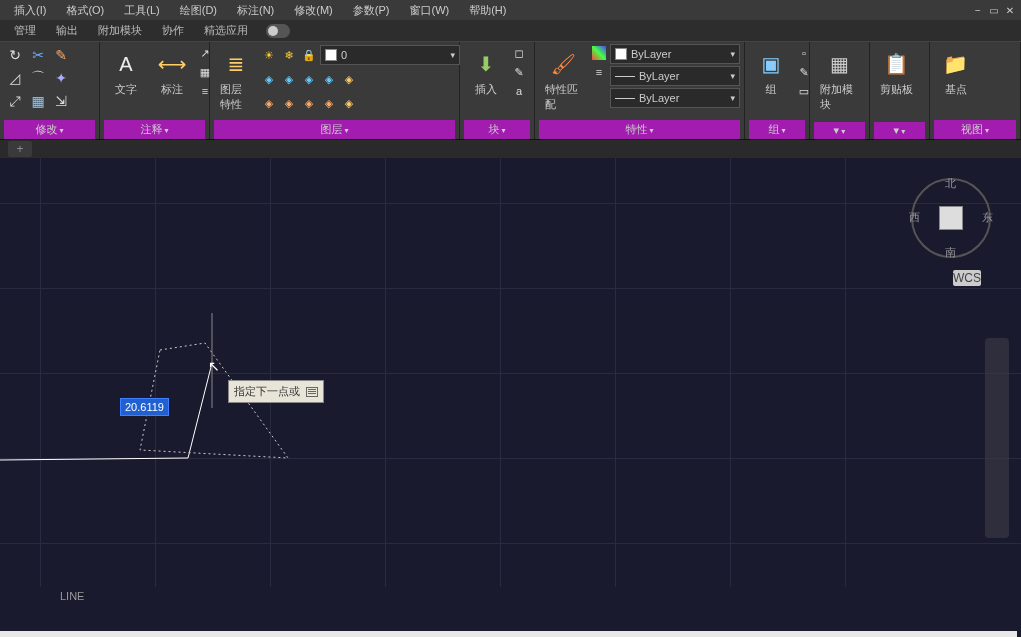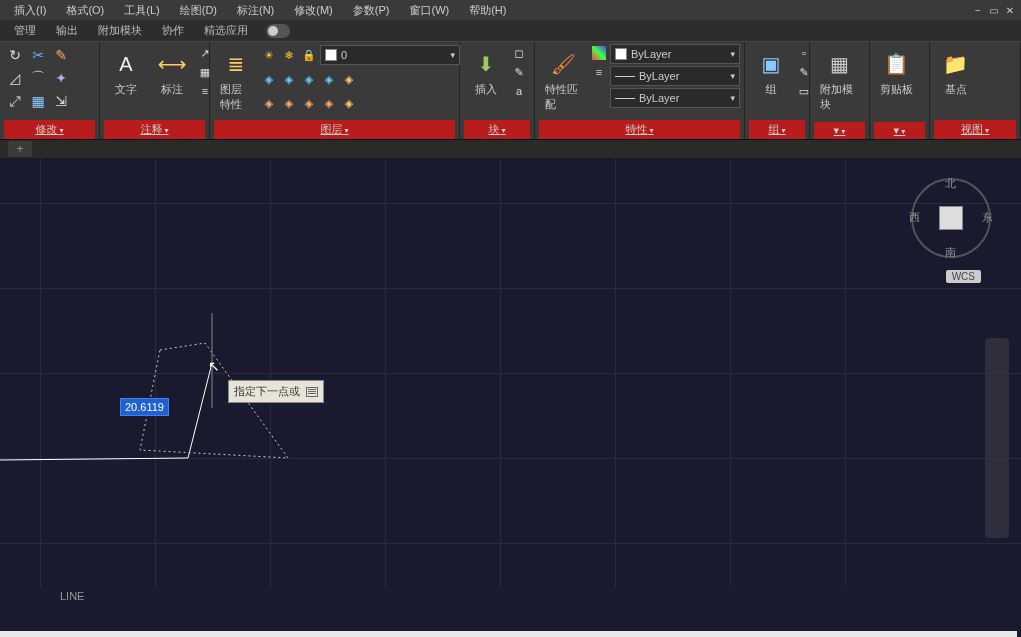--- a/index.html
+++ b/index.html
@@ -11,21 +11,21 @@
 .window-controls span { width: 14px; text-align: center; cursor: pointer; font-size: 10px; }
 
 .sub-menu-bar { height: 22px; background: #2d2d2d; display: flex; align-items: center; padding: 0 4px; font-size: 11px; color: #bbb; border-bottom: 1px solid #444; }
 .sub-menu-bar .sub-item { padding: 2px 10px; cursor: pointer; }
 .toggle-btn { width: 24px; height: 14px; background: #555; border-radius: 7px; margin-left: 8px; position: relative; }
 .toggle-btn::after { content: ''; width: 10px; height: 10px; background: #ccc; border-radius: 50%; position: absolute; top: 2px; left: 2px; }
 
 .ribbon { height: 98px; background: #3a3a3a; display: flex; border-bottom: 1px solid #111; }
 .ribbon-panel { display: flex; flex-direction: column; border-right: 1px solid #222; padding: 2px 4px 0 4px; }
 .ribbon-panel-body { flex: 1; display: flex; align-items: flex-start; gap: 2px; }
-.ribbon-panel-title { font-size: 11px; color: #ccc; text-align: center; padding: 2px 0; background: #b91c1c; cursor: pointer; text-decoration: underline; }
+.ribbon-panel-title { font-size: 11px; color: #ccc; text-align: center; padding: 2px 0; background: #a21caf; cursor: pointer; }
 .ribbon-panel-title::after { content: ' ▾'; font-size: 8px; }
 
 .tool-icon { width: 22px; height: 22px; display: flex; align-items: center; justify-content: center; cursor: pointer; color: #ddd; font-size: 14px; }
 .tool-icon.sm { width: 18px; height: 18px; font-size: 11px; }
 .tool-grid { display: flex; flex-direction: column; gap: 1px; }
 .tool-row { display: flex; gap: 1px; }
 
 .big-btn { display: flex; flex-direction: column; align-items: center; justify-content: center; padding: 4px 6px; cursor: pointer; color: #ccc; font-size: 11px; }
 .big-btn .icon-box { width: 32px; height: 32px; display: flex; align-items: center; justify-content: center; font-size: 20px; margin-bottom: 2px; }
 
@@ -54,21 +54,21 @@
 .cursor-arrow { position: absolute; color: #fff; font-size: 14px; }
 
 .viewcube { position: absolute; top: 20px; right: 30px; width: 80px; height: 80px; }
 .viewcube .ring { position: absolute; width: 80px; height: 80px; border: 2px solid #555; border-radius: 50%; }
 .viewcube .cube { position: absolute; top: 28px; left: 28px; width: 24px; height: 24px; background: #ddd; border: 1px solid #888; }
 .viewcube .dir { position: absolute; font-size: 11px; color: #999; }
 .viewcube .n { top: -2px; left: 34px; }
 .viewcube .s { bottom: -2px; left: 34px; }
 .viewcube .e { right: -2px; top: 32px; }
 .viewcube .w { left: -2px; top: 32px; }
-.wcs-label { position: absolute; top: 112px; right: 40px; background: #ccc; font-size: 10px; padding: 1px 6px; border-radius: 2px; color: #444; }
+.wcs-label { position: absolute; top: 112px; right: 40px; background: #ccc; font-size: 12px; padding: 1px 0; border-radius: 2px; color: #444; }
 
 .navbar-right { position: absolute; right: 12px; top: 180px; width: 24px; height: 200px; background: rgba(60,60,70,0.6); border-radius: 4px; }
 
 .cmd-area { position: absolute; bottom: 0; left: 0; right: 4px; height: 50px; background: #1a1a2e; font-size: 11px; color: #999; padding: 2px 60px; font-family: monospace; }
 .cmd-area .cmd-line { line-height: 15px; }
 .cmd-input-row { position: absolute; bottom: 0; left: 0; right: 0; height: 6px; background: #e8e8e8; }
 
 svg.drawing { position: absolute; top: 0; left: 0; width: 100%; height: 100%; pointer-events: none; }
 </style>
 </head>

